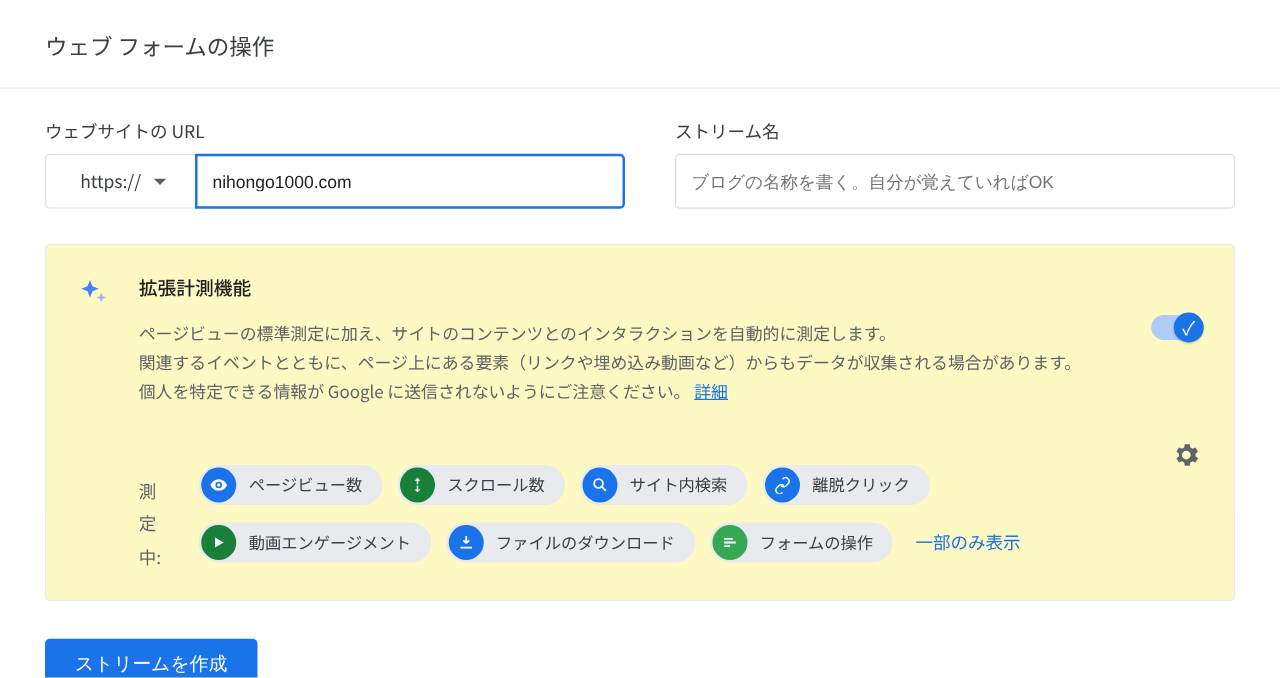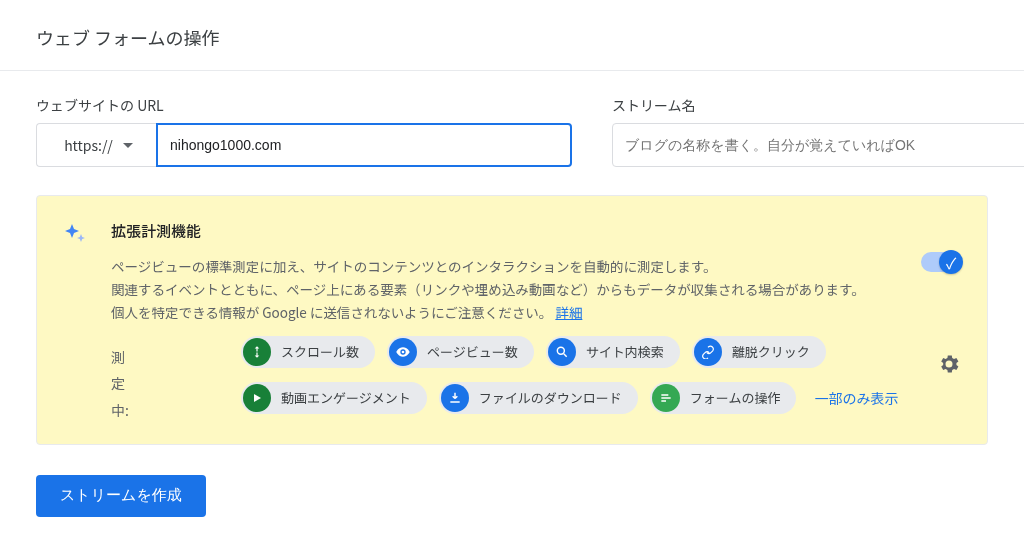--- a/index.html
+++ b/index.html
@@ -31,21 +31,21 @@
       width: 120px; height: 44px;
       border: 1px solid #dadce0;
       border-right: none;
       border-radius: 4px 0 0 4px;
       display: flex; align-items: center; justify-content: center;
       gap: 10px; padding: 0 8px 0 12px;
       font-size: 14px; color: #3c4043;
     }
     .dropdown-arrow { width:0;height:0;border-left:5px solid transparent;border-right:5px solid transparent;border-top:5px solid #5f6368; }
     .url-input {
-      width: 416px; height: 44px;
+      width: 344px; height: 44px;
       border: 2px solid #1a73e8;
       border-radius: 0 4px 4px 0;
       padding: 0 12px;
       font-size: 14px; color: #202124;
       outline: none;
     }
     .stream-input {
       width: 448px; height: 44px;
       border: 1px solid #dadce0;
       border-radius: 4px;
@@ -75,26 +75,25 @@
     .toggle .knob {
       position: absolute; right: -2px; top: -2px;
       width: 24px; height: 24px; border-radius: 50%;
       background: #1a73e8;
       display:flex;align-items:center;justify-content:center;
       box-shadow: 0 1px 2px rgba(0,0,0,0.2);
     }
     .check { color:#fff; font-size:15px; }
 
     .measure-row {
-      margin-top: 12px;
+      margin-top: 48px;
       display: flex; align-items: center;
       gap: 16px;
       padding-left: 48px;
       position: relative;
-      justify-content: flex-end;
     }
     .measure-label {
       color: #5f6368; font-size: 14px;
       width: 24px; line-height: 1.9;
       position: absolute; left: 48px; top: 8px;
     }
     .chips {
       display: flex; flex-wrap: wrap; row-gap: 14px; column-gap: 12px;
       margin-left: 48px;
       max-width: 720px;
@@ -178,35 +177,35 @@
     <div class="toggle">
       <div class="knob">
           <span class="check">✓</span>
         </div>
     </div>
 
     <div class="measure-row">
       <div class="measure-label">測定中:</div>
       <div class="chips">
         <div class="chip">
+          <span class="cicon blue-bg">
+            <svg width="16" height="16" viewBox="0 0 24 24" fill="#fff">
+                <path d="M12 5c-7 0-10 7-10 7s3 7 10 7 10-7 10-7-3-7-10-7zm0 11a4 4 0 110-8 4 4 0 010 8z"></path>
+                <circle cx="12" cy="12" r="2"></circle>
+              </svg>
+          </span>
+          <span class="ctext">ページビュー数</span>
+        </div>
+        <div class="chip">
           <span class="cicon green-bg">
             <svg width="14" height="14" viewBox="0 0 24 24" fill="#fff">
                 <path d="M12 2l4 4h-3v5h-2V6H8l4-4zm0 20l-4-4h3v-5h2v5h3l-4 4z"></path>
               </svg>
           </span>
           <span class="ctext">スクロール数</span>
-        </div>
-        <div class="chip">
-          <span class="cicon blue-bg">
-            <svg width="16" height="16" viewBox="0 0 24 24" fill="#fff">
-                <path d="M12 5c-7 0-10 7-10 7s3 7 10 7 10-7 10-7-3-7-10-7zm0 11a4 4 0 110-8 4 4 0 010 8z"></path>
-                <circle cx="12" cy="12" r="2"></circle>
-              </svg>
-          </span>
-          <span class="ctext">ページビュー数</span>
         </div>
         <div class="chip">
           <span class="cicon blue-bg">
             <svg width="14" height="14" viewBox="0 0 24 24" fill="none" stroke="#fff" stroke-width="2.5">
                 <circle cx="10" cy="10" r="6"></circle>
                 <path d="M20 20l-5-5"></path>
               </svg>
           </span>
           <span class="ctext">サイト内検索</span>
         </div>

